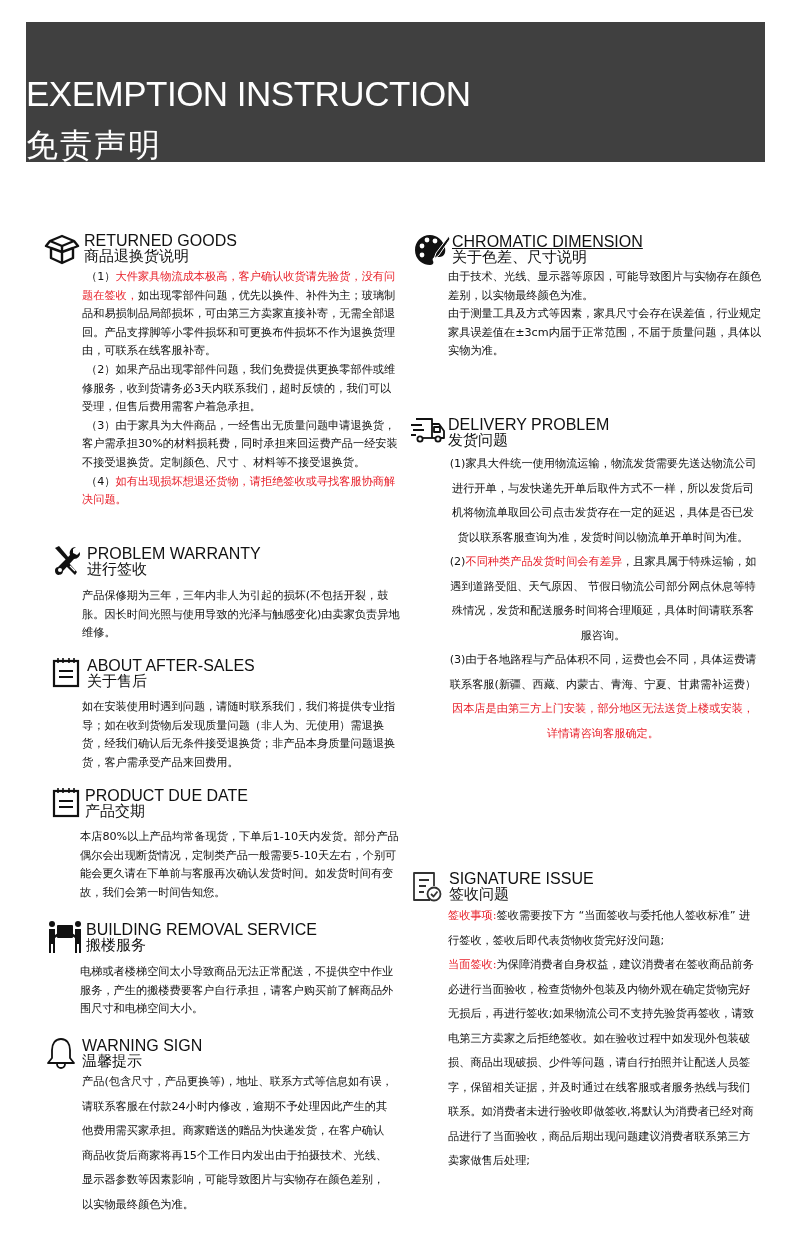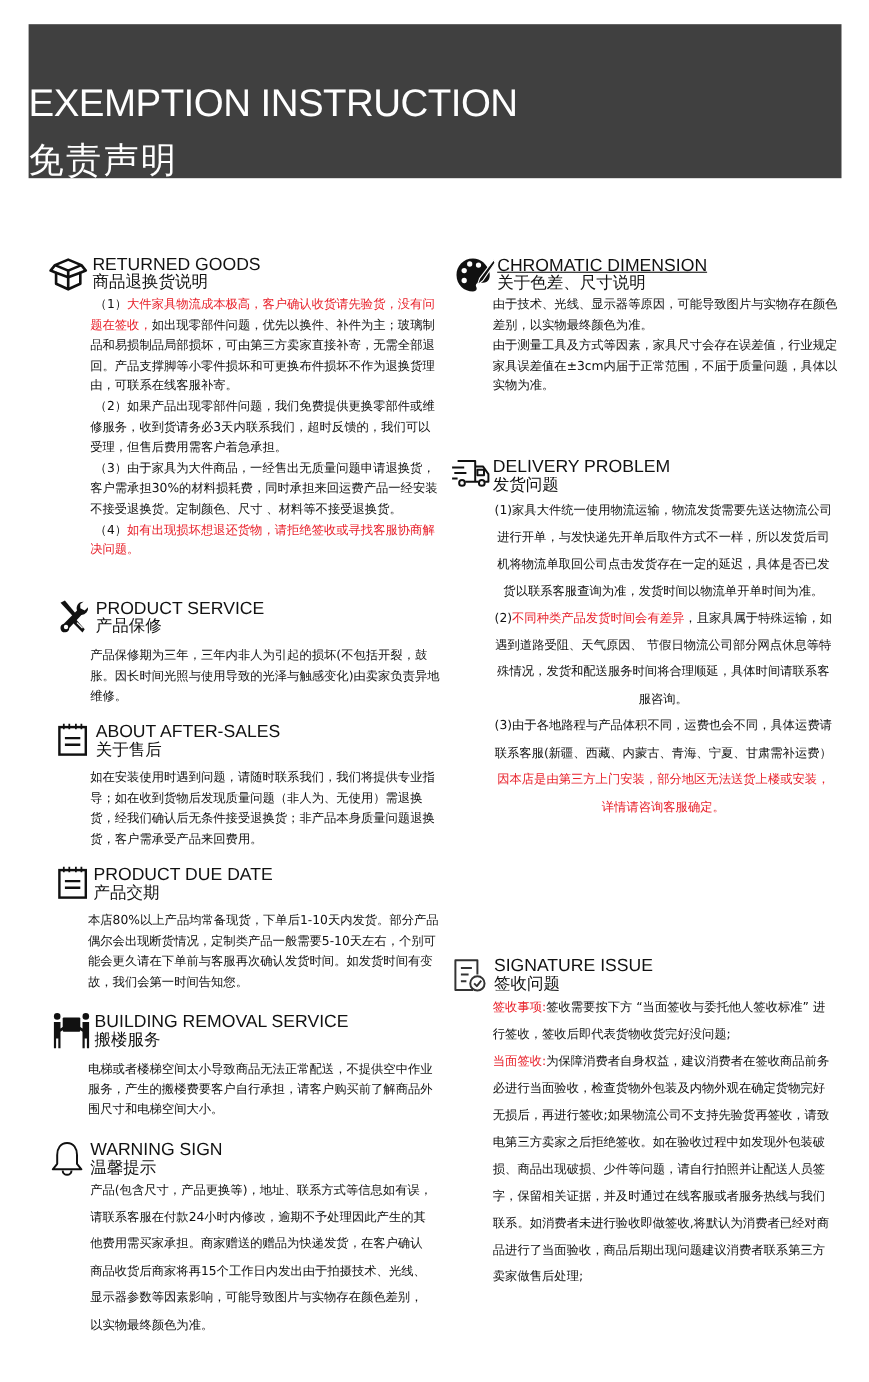--- a/index.html
+++ b/index.html
@@ -68,22 +68,22 @@
   <div class="sec-head">
     <span class="sec-icon" style="width:30px; height:32px;">
       <svg viewBox="0 0 30 32">
         <path d="M3 4 L7 2 L17 14 L15 17 Z" fill="#111"></path>
         <path d="M24 3 A6 6 0 0 0 18 11 L6 23 A4 4 0 1 0 11 27 L22 15 A6 6 0 0 0 28 8 L25 11 L21 9 L21 5 Z" fill="#111"></path>
         <circle cx="8" cy="26" r="2" fill="#fff"></circle>
         <path d="M17 19 L25 28 L23 31 L14 22 Z" fill="#111"></path>
         <path d="M18 22 L23 27" stroke="#fff" stroke-width="1.2"></path>
       </svg>
     </span>
-    <span class="sec-en" style="left:35px; top:2px;">PRODUCT SERVICE</span>
-    <span class="sec-zh" style="left:35px; top:16px;">产品保修</span>
+    <span class="sec-en" style="left:35px; top:2px;">PROBLEM WARRANTY</span>
+    <span class="sec-zh" style="left:35px; top:16px;">进行签收</span>
   </div>
 </div>
 <div class="body-text lh-std" style="left:82px; top:587px; width:322px;">
   <p>产品保修期为三年，三年内非人为引起的损坏(不包括开裂，鼓胀。因长时间光照与使用导致的光泽与触感变化)由卖家负责异地维修。</p>
 </div>
 
 <div class="section" style="left:52px; top:656px; width:340px;">
   <div class="sec-head">
     <span class="sec-icon" style="width:28px; height:32px;">
       <svg viewBox="0 0 28 32" fill="none" stroke="#111" stroke-width="2.2">

